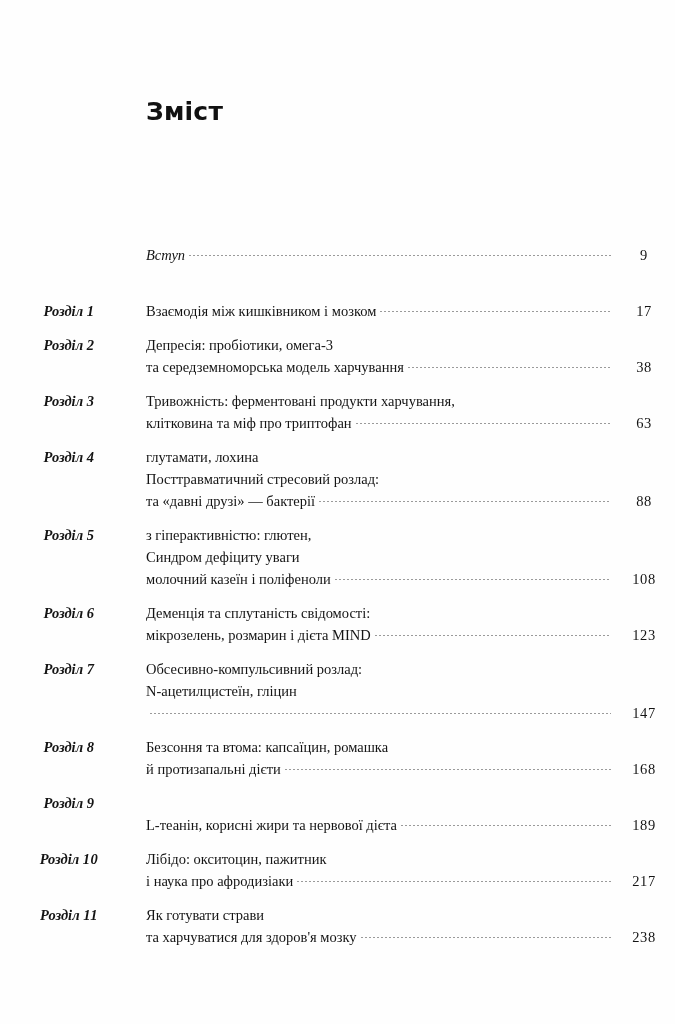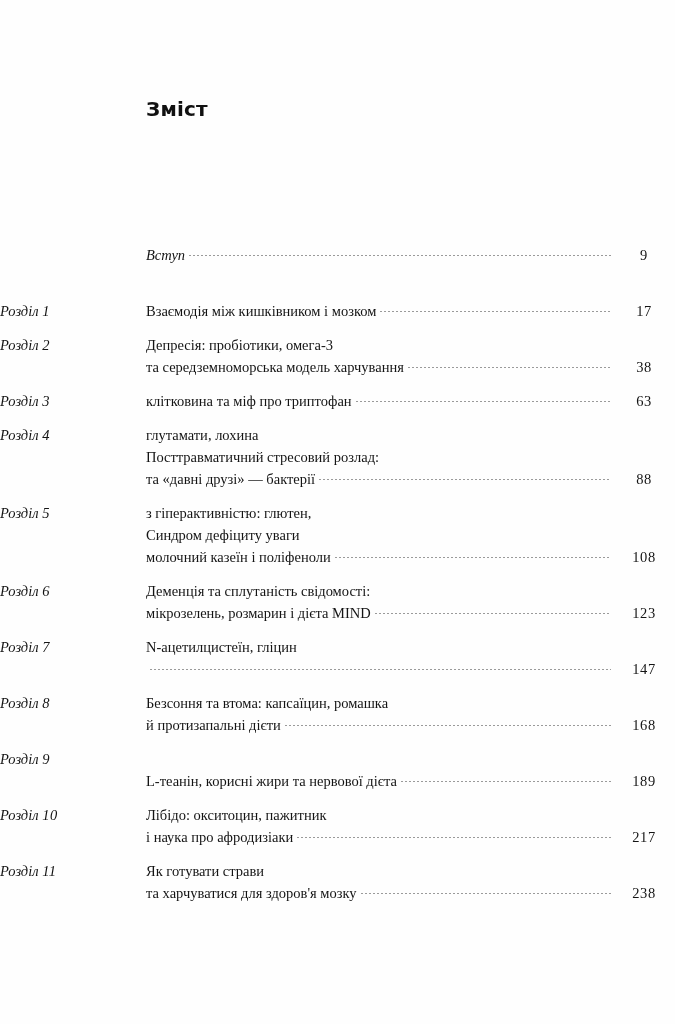--- a/index.html
+++ b/index.html
@@ -24,21 +24,21 @@
     background: #fefefe;
   }
 
   
   .toc-title {
     position: absolute;
     left: 146px;
     top: 98px;
     font-family: "DejaVu Sans", "Liberation Sans", sans-serif;
     font-weight: 700;
-    font-size: 20px;
+    font-size: 25px;
     letter-spacing: 0.2px;
     color: #111111;
     line-height: 1.1;
   }
 
   
   .toc {
     position: absolute;
     left: 0;
     top: 244px;
@@ -52,27 +52,28 @@
     margin-bottom: 12px;
   }
   .entry.front-matter {
     margin-bottom: 34px;
   }
 
   
   .entry-label {
     width: 138px;
     flex: 0 0 138px;
-    text-align: left;
+    text-align: center;
     font-style: italic;
     font-size: 14.5px;
     line-height: 22px;
     color: #141414;
     white-space: nowrap;
     padding-right: 0;
+    font-weight: bold;
   }
   .entry-label .num {
     font-variant-numeric: oldstyle-nums;
     letter-spacing: 0.5px;
   }
 
   
   .entry-body {
     flex: 1 1 auto;
     padding-left: 8px;
@@ -164,20 +165,25 @@
           <div class="title-line has-leader">
             <span class="text">та середземноморська модель харчування</span>
             <span class="leader"></span>
             <span class="pageno">38</span>
           </div>
         </div>
       </div>
       <div class="entry">
         <div class="entry-label"><span>Розділ </span><span class="num">3</span></div>
         <div class="entry-body">
+          <div class="title-line">
+            <span class="text">Тривожність: ферментовані продукти харчування,</span>
+            <span class="leader"></span>
+            <span class="pageno empty">63</span>
+          </div>
           <div class="title-line has-leader">
             <span class="text">клітковина та міф про триптофан</span>
             <span class="leader"></span>
             <span class="pageno">63</span>
           </div>
         </div>
       </div>
       <div class="entry">
         <div class="entry-label"><span>Розділ </span><span class="num">4</span></div>
         <div class="entry-body">
@@ -230,20 +236,25 @@
             <span class="text">мікрозелень, розмарин і дієта MIND</span>
             <span class="leader"></span>
             <span class="pageno">123</span>
           </div>
         </div>
       </div>
       <div class="entry">
         <div class="entry-label"><span>Розділ </span><span class="num">7</span></div>
         <div class="entry-body">
           <div class="title-line">
+            <span class="text">Обсесивно-компульсивний розлад:</span>
+            <span class="leader"></span>
+            <span class="pageno empty">147</span>
+          </div>
+          <div class="title-line">
             <span class="text">N-ацетилцистеїн, гліцин</span>
             <span class="leader"></span>
             <span class="pageno empty">147</span>
           </div>
           <div class="title-line has-leader">
             <span class="leader"></span>
             <span class="pageno">147</span>
           </div>
         </div>
       </div>

